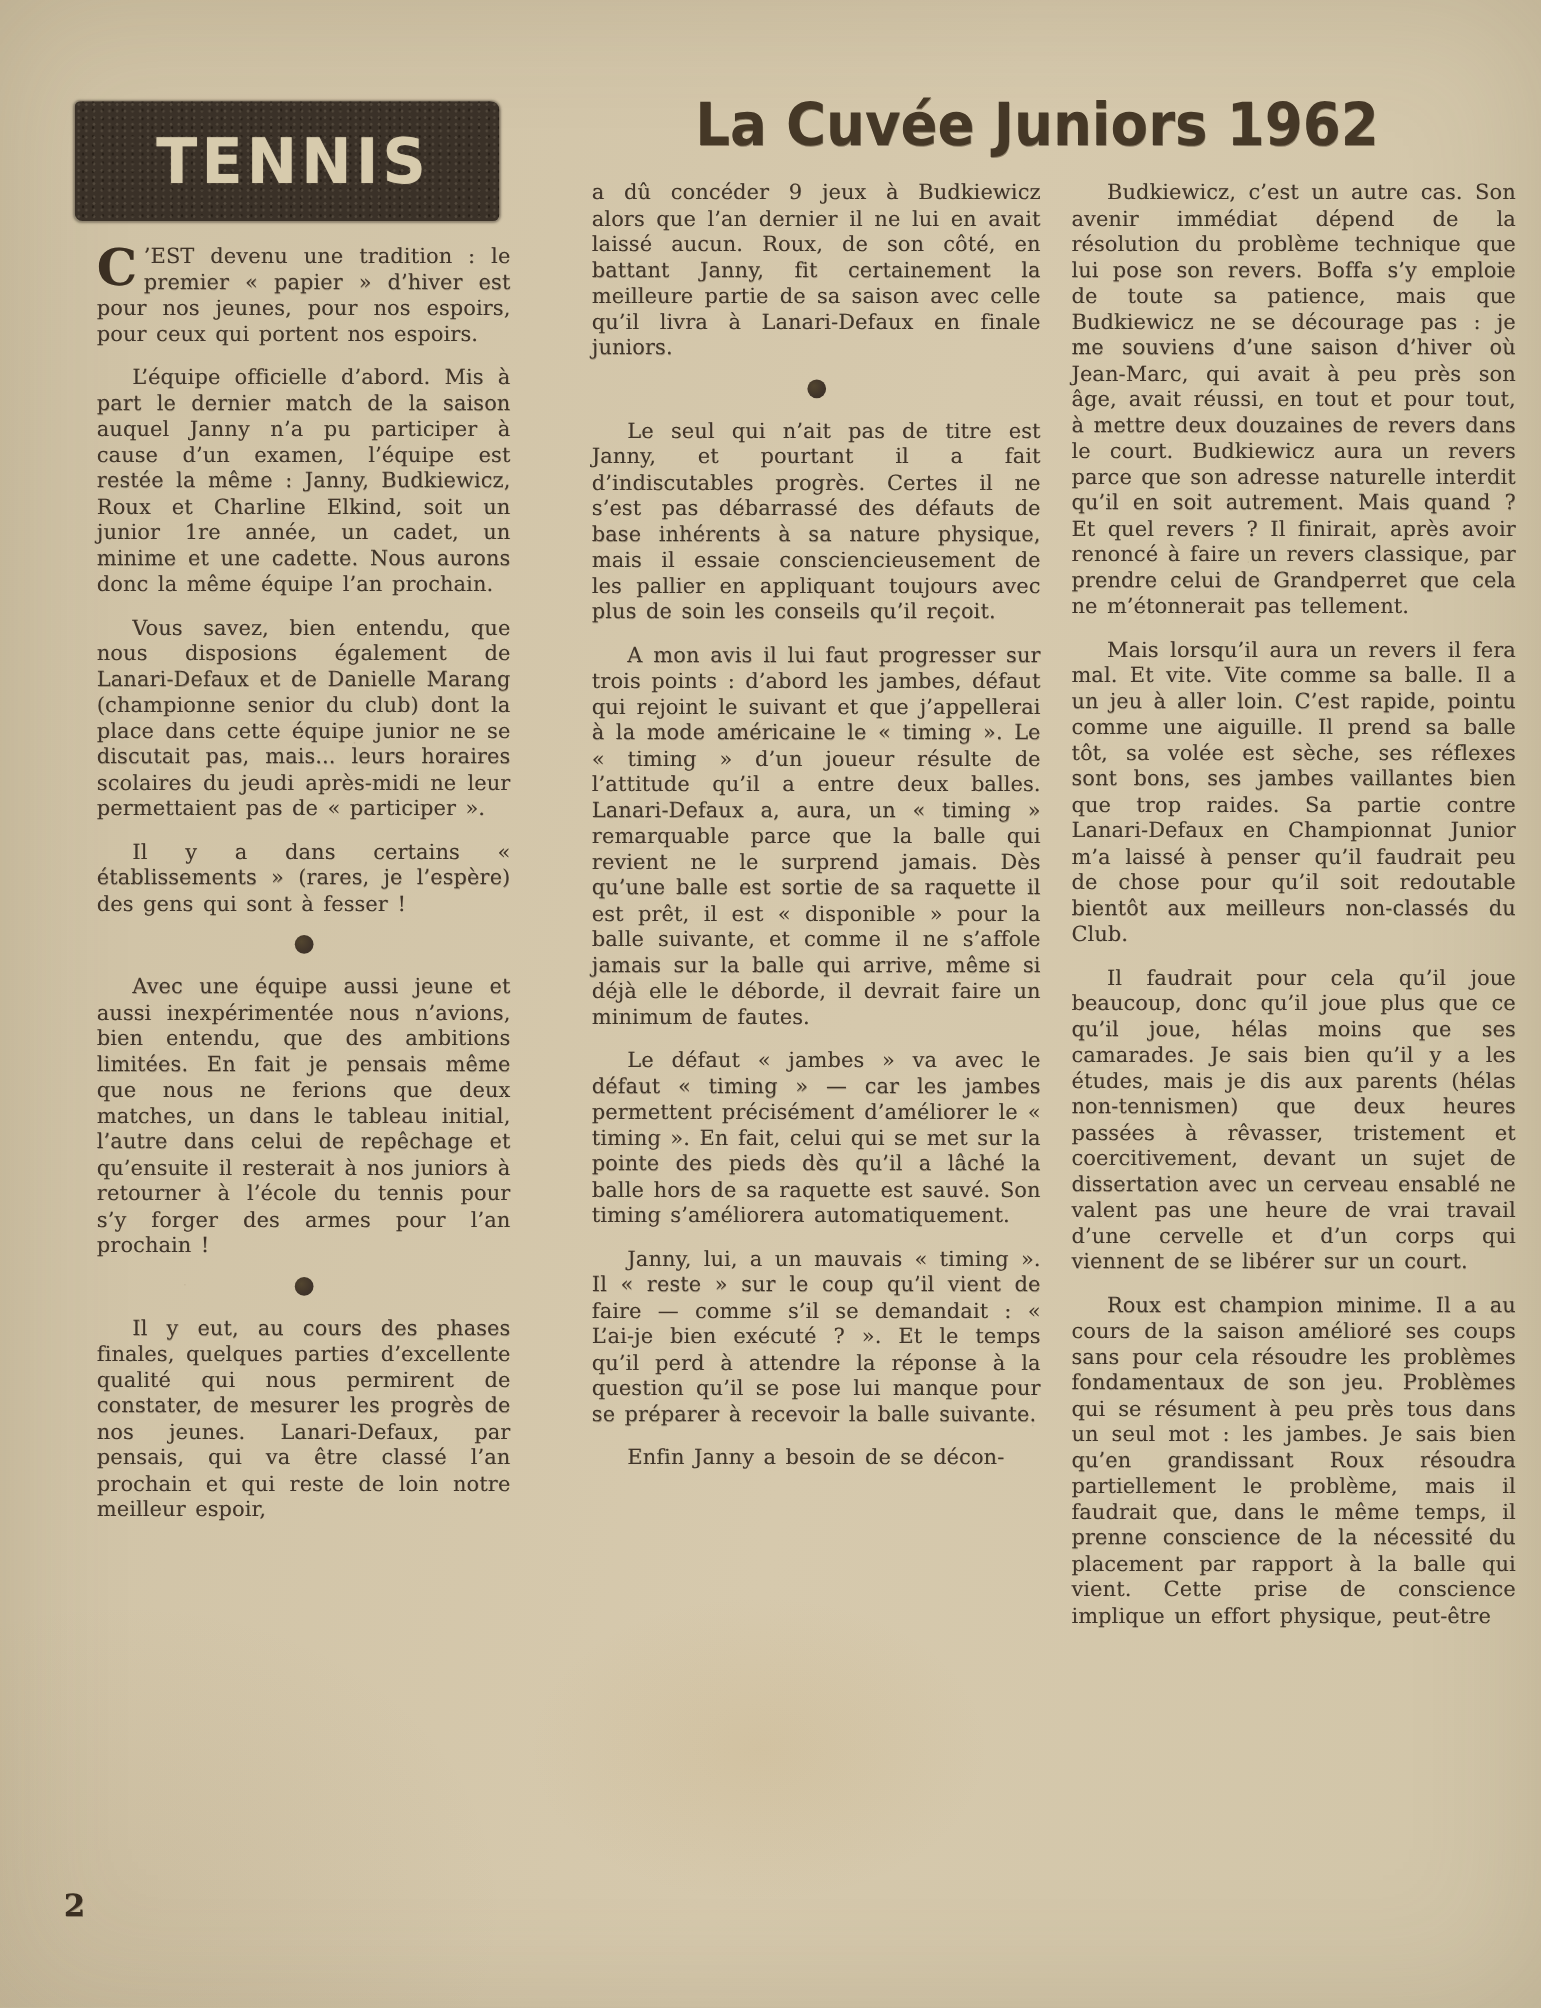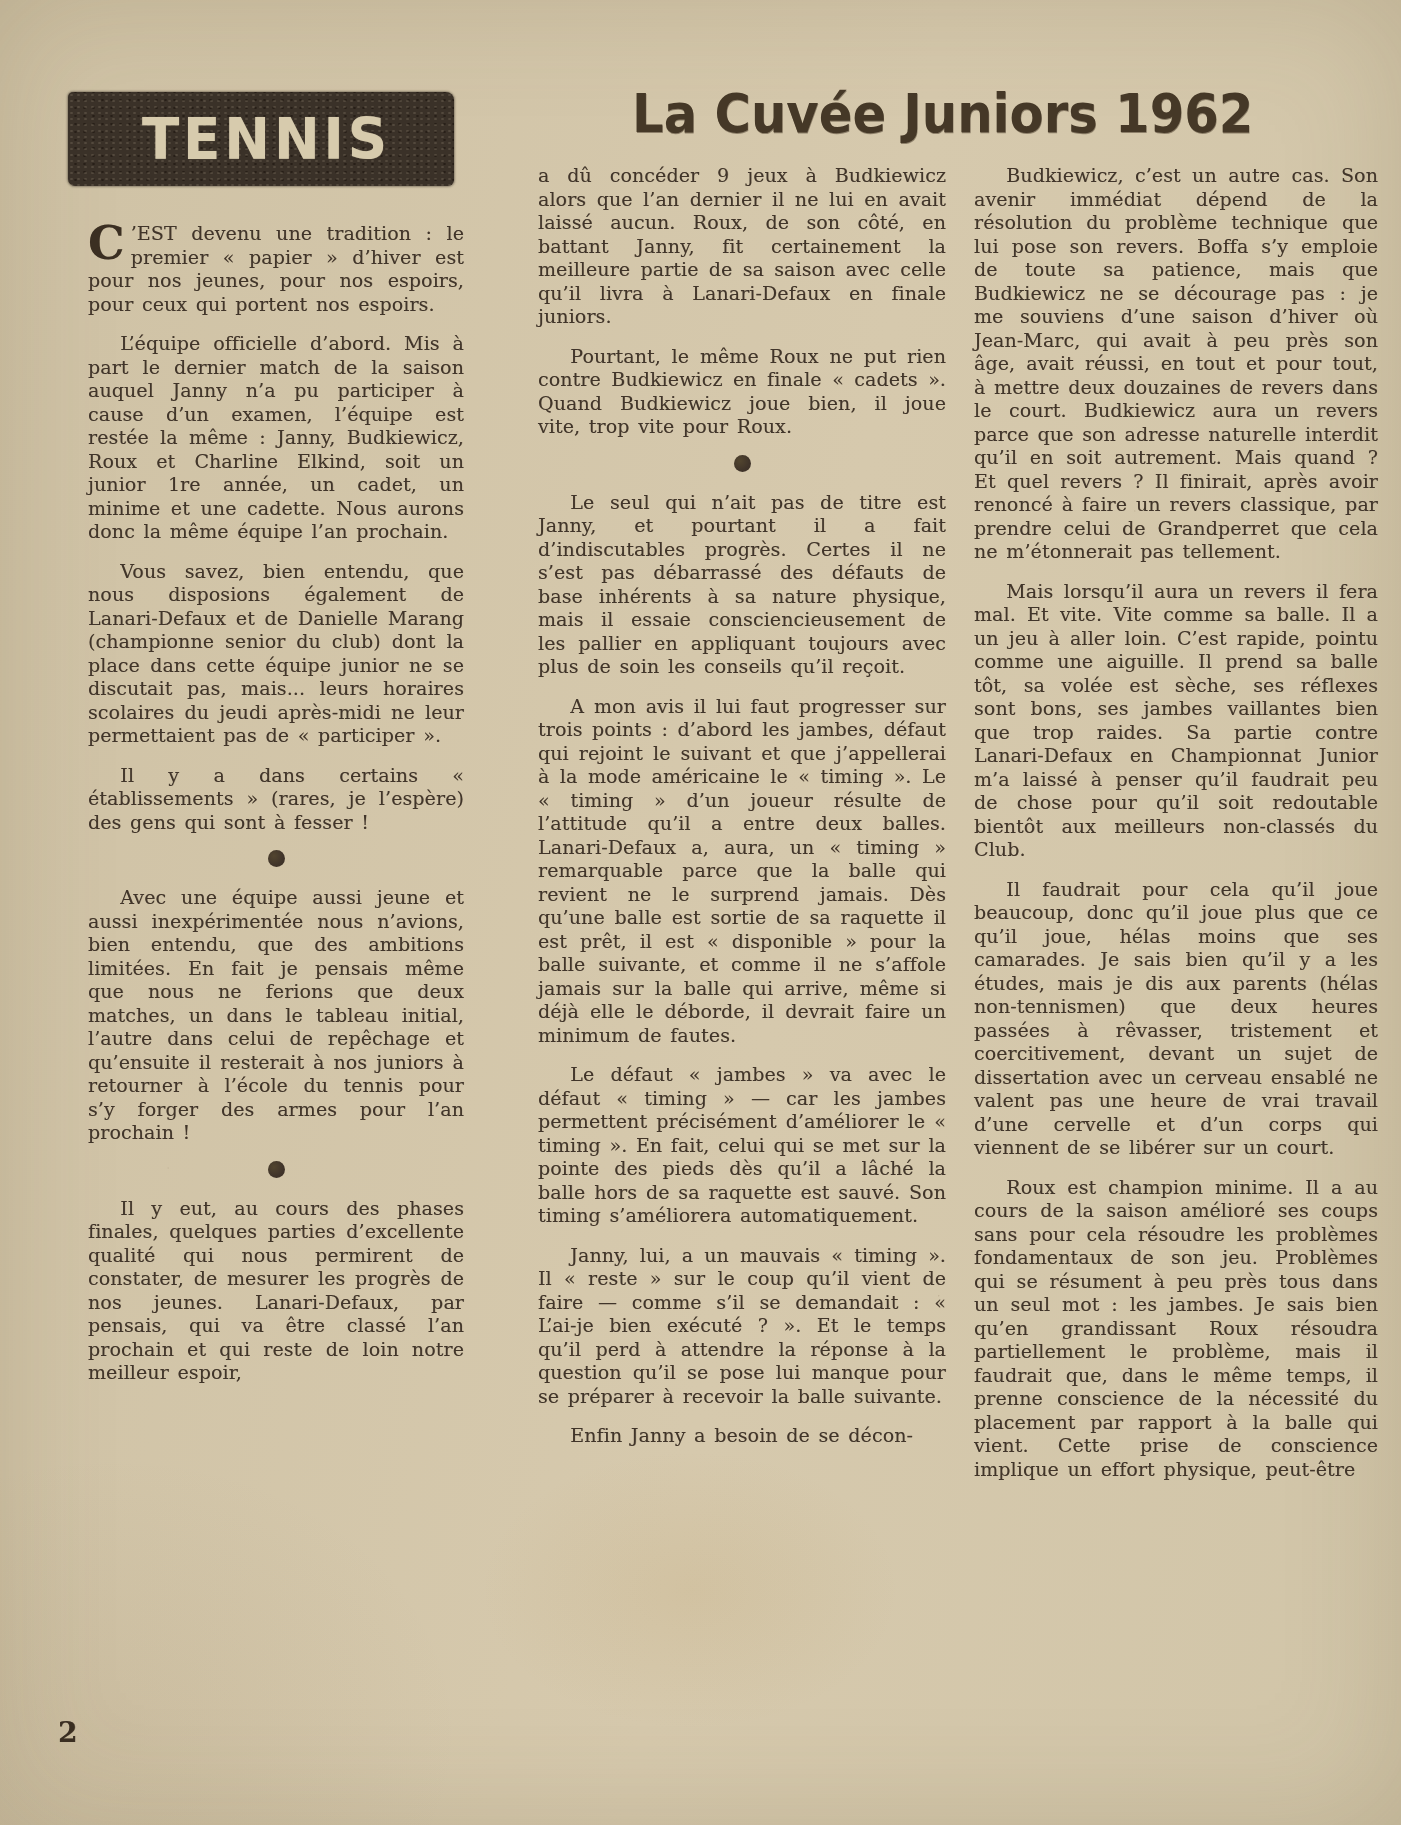--- a/index.html
+++ b/index.html
@@ -25,21 +25,21 @@
     font-family: "DejaVu Serif", "Liberation Serif", serif;
     color: #41352a;
   }
 
   
   .banner {
     position: absolute;
     left: 68px;
     top: 92px;
     width: 386px;
-    height: 94px;
+    height: 109px;
     background-color: #3a3128;
     background-image:
       radial-gradient(rgba(210,197,168,0.16) 1px, transparent 1.6px),
       radial-gradient(rgba(20,14,8,0.5) 1px, transparent 1.4px);
     background-size: 7px 6px, 9px 8px;
     background-position: 0 0, 3px 4px;
     border-radius: 5px 8px 6px 7px;
     box-shadow: 0 0 2px 1px rgba(58,49,40,0.45);
     display: flex;
     align-items: center;
@@ -130,21 +130,20 @@
   <p>Vous savez, bien entendu, que nous disposions également de Lanari-Defaux et de Danielle Marang (championne senior du club) dont la place dans cette équipe junior ne se discutait pas, mais... leurs horaires scolaires du jeudi après-midi ne leur permettaient pas de « participer ».</p>
   <p>Il y a dans certains « établissements » (rares, je l’espère) des gens qui sont à fesser !</p>
   <div class="sep-dot"></div>
   <p>Avec une équipe aussi jeune et aussi inexpérimentée nous n’avions, bien entendu, que des ambitions limitées. En fait je pensais même que nous ne ferions que deux matches, un dans le tableau initial, l’autre dans celui de repêchage et qu’ensuite il resterait à nos juniors à retourner à l’école du tennis pour s’y forger des armes pour l’an prochain !</p>
   <div class="sep-dot"></div>
   <p>Il y eut, au cours des phases finales, quelques parties d’excellente qualité qui nous permirent de constater, de mesurer les progrès de nos jeunes. Lanari-Defaux, par pensais, qui va être classé l’an prochain et qui reste de loin notre meilleur espoir,</p>
 </div>
 
 <div class="col col-middle">
   <p class="no-indent">a dû concéder 9 jeux à Budkiewicz alors que l’an dernier il ne lui en avait laissé aucun. Roux, de son côté, en battant Janny, fit certainement la meilleure partie de sa saison avec celle qu’il livra à Lanari-Defaux en finale juniors.</p>
-  <p>Pourtant, le même Roux ne put rien contre Budkiewicz en finale « cadets ». Quand Budkiewicz joue bien, il joue vite, trop vite pour Roux.</p>
   <div class="sep-dot"></div>
   <p>Le seul qui n’ait pas de titre est Janny, et pourtant il a fait d’indiscutables progrès. Certes il ne s’est pas débarrassé des défauts de base inhérents à sa nature physique, mais il essaie consciencieusement de les pallier en appliquant toujours avec plus de soin les conseils qu’il reçoit.</p>
   <p>A mon avis il lui faut progresser sur trois points : d’abord les jambes, défaut qui rejoint le suivant et que j’appellerai à la mode américaine le « timing ». Le « timing » d’un joueur résulte de l’attitude qu’il a entre deux balles. Lanari-Defaux a, aura, un « timing » remarquable parce que la balle qui revient ne le surprend jamais. Dès qu’une balle est sortie de sa raquette il est prêt, il est « disponible » pour la balle suivante, et comme il ne s’affole jamais sur la balle qui arrive, même si déjà elle le déborde, il devrait faire un minimum de fautes.</p>
   <p>Le défaut « jambes » va avec le défaut « timing » — car les jambes permettent précisément d’améliorer le « timing ». En fait, celui qui se met sur la pointe des pieds dès qu’il a lâché la balle hors de sa raquette est sauvé. Son timing s’améliorera automatiquement.</p>
   <p>Janny, lui, a un mauvais « timing ». Il « reste » sur le coup qu’il vient de faire — comme s’il se demandait : « L’ai-je bien exécuté ? ». Et le temps qu’il perd à attendre la réponse à la question qu’il se pose lui manque pour se préparer à recevoir la balle suivante.</p>
   <p>Enfin Janny a besoin de se décon-</p>
 </div>
 
 <div class="col col-right">
   <p>Budkiewicz, c’est un autre cas. Son avenir immédiat dépend de la résolution du problème technique que lui pose son revers. Boffa s’y emploie de toute sa patience, mais que Budkiewicz ne se décourage pas : je me souviens d’une saison d’hiver où Jean-Marc, qui avait à peu près son âge, avait réussi, en tout et pour tout, à mettre deux douzaines de revers dans le court. Budkiewicz aura un revers parce que son adresse naturelle interdit qu’il en soit autrement. Mais quand ? Et quel revers ? Il finirait, après avoir renoncé à faire un revers classique, par prendre celui de Grandperret que cela ne m’étonnerait pas tellement.</p>

